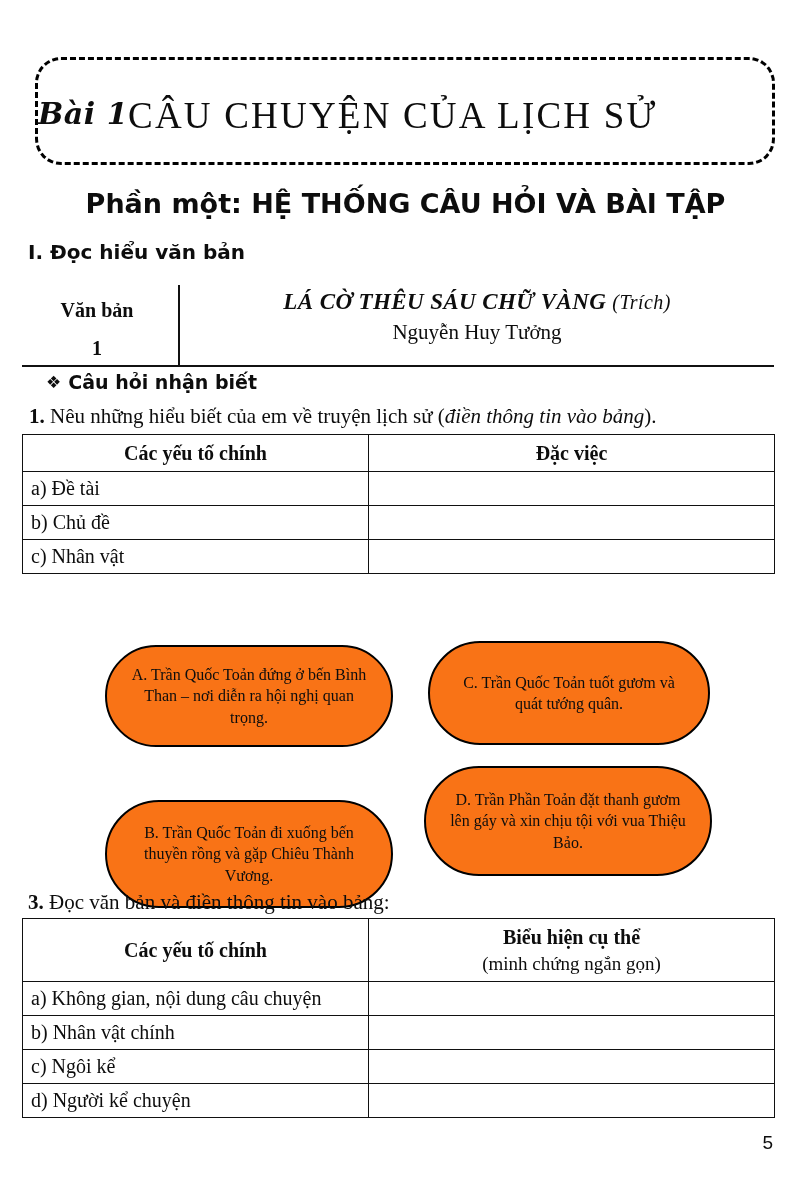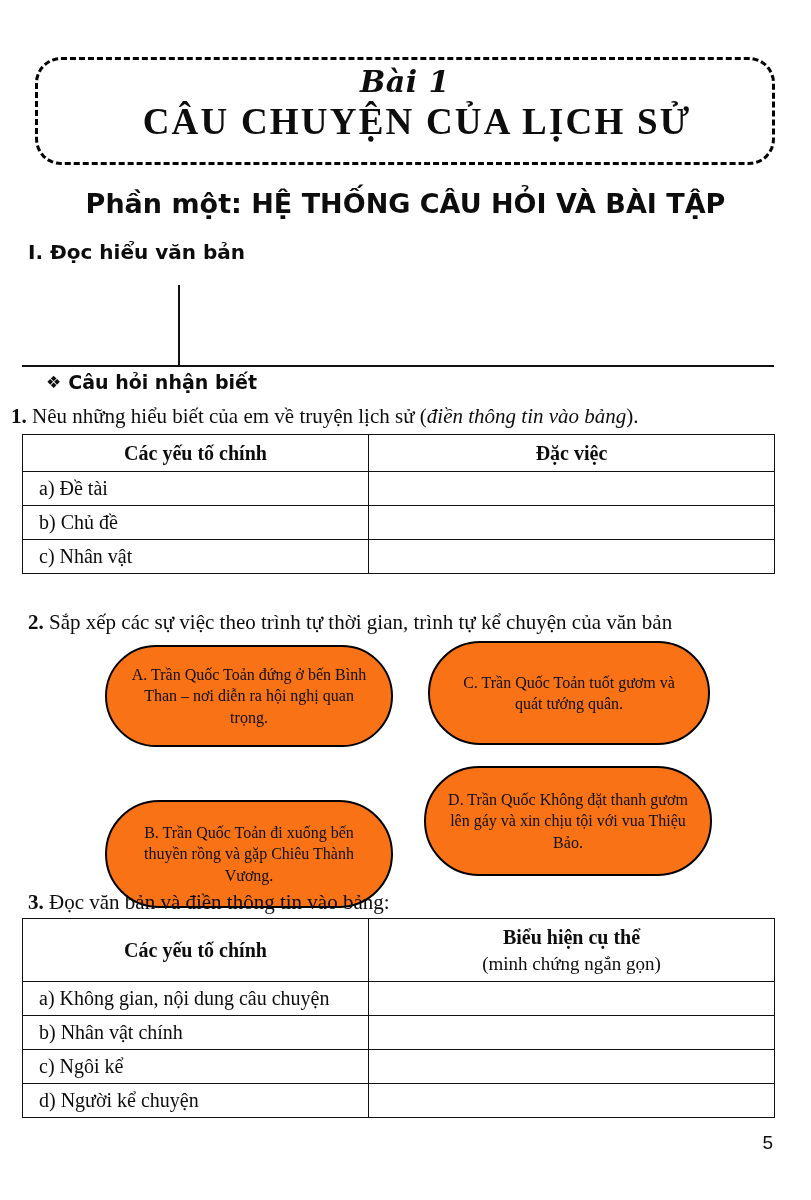--- a/index.html
+++ b/index.html
@@ -29,44 +29,42 @@
   .title-banner {
     position: absolute;
     left: 35px;
     top: 57px;
     width: 740px;
     height: 108px;
     box-sizing: border-box;
     border: 3px dashed #000000;
     border-radius: 26px;
     display: flex;
-    flex-direction: column;
     align-items: center;
     justify-content: flex-start;
     padding-top: 6px;
   }
   .bai-script {
     font-family: "DejaVu Serif", "Liberation Serif", serif;
     font-style: italic;
     font-weight: 700;
     font-size: 30px;
     letter-spacing: 0.5px;
     line-height: 1.05;
     margin: 0;
     padding: 0;
   }
   .banner-main {
     font-family: "Liberation Serif", "DejaVu Serif", serif;
     font-size: 37px;
-    font-weight: 700;
+    font-weight: 400;
     letter-spacing: 2.2px;
     line-height: 1.1;
     margin-top: 4px;
     white-space: nowrap;
-    margin-left: 24px;
   }
 
   
   .part-heading {
     position: absolute;
     left: 0;
     top: 188px;
     width: 811px;
     text-align: center;
     font-family: "DejaVu Sans", "Liberation Sans", sans-serif;
@@ -168,21 +166,21 @@
     font-family: "Liberation Serif", "DejaVu Serif", serif;
     font-size: 21px;
     white-space: nowrap;
   }
   .q-num {
     font-weight: 700;
   }
   .q-em {
     font-style: italic;
   }
-  #q1 { left: 11px; top: 404px; }
+  #q1 { left: 29px; top: 404px; }
   #q2 { left: 28px; top: 610px; }
   #q3 { left: 28px; top: 890px; }
 
   
   table.sheet {
     position: absolute;
     border-collapse: collapse;
     width: 752px;
     left: 22px;
     table-layout: fixed;
@@ -196,21 +194,21 @@
   }
   table.sheet th {
     font-weight: 700;
     font-size: 20px;
     text-align: center;
   }
   table.sheet td.label {
     font-size: 20px;
     font-weight: 400;
     text-align: left;
-    padding-left: 16px;
+    padding-left: 8px;
   }
   table.sheet td.blank { background: #fff; }
 
   #table1 { top: 434px; }
   #table1 th { height: 36px; }
   #table1 td { height: 33px; }
 
   #table2 { top: 918px; }
   #table2 th { height: 62px; line-height: 1.25; }
   #table2 td { height: 33px; }
@@ -259,21 +257,32 @@
   <div class="title-banner">
     <div class="bai-script">Bài 1</div>
     <div class="banner-main">CÂU CHUYỆN CỦA LỊCH SỬ</div>
   </div>
 
   <div class="part-heading">Phần một: HỆ THỐNG CÂU HỎI VÀ BÀI TẬP</div>
 
   <div class="sub-heading">I. Đọc hiểu văn bản</div>
 
   <div class="vanban-block">
+    <div class="vanban-left">
+      <div>Văn bản</div>
+      <div>1</div>
+    </div>
     <div class="vanban-divider"></div>
+    <div class="vanban-right">
+      <div class="vb-title">
+        <span>LÁ CỜ THÊU SÁU CHỮ VÀNG</span>
+        <span class="trich">(Trích)</span>
+      </div>
+      <div class="vb-author">Nguyễn Huy Tưởng</div>
+    </div>
     <div class="vanban-rule"></div>
   </div>
 
   <div class="bullet-heading">
     <span class="bullet-glyph">❖</span>
     <span>Câu hỏi nhận biết</span>
   </div>
 
   <div class="question" id="q1">
     <span class="q-num">1.</span><span> Nêu những hiểu biết của em về truyện lịch sử (</span><span class="q-em">điền thông tin vào bảng</span><span>).</span>
@@ -299,28 +308,25 @@
         <td class="label">b) Chủ đề</td>
         <td class="blank"></td>
       </tr>
       <tr>
         <td class="label">c) Nhân vật</td>
         <td class="blank"></td>
       </tr>
     </tbody>
   </table>
 
-  <div class="question" id="q2">
-    <span class="q-num">2.</span><span> Sắp xếp các sự việc theo trình tự thời gian, trình tự kể chuyện của văn bản</span>
-  </div>
 
   <div class="option-box" id="opt-a">A. Trần Quốc Toản đứng ở bến Bình Than – nơi diễn ra hội nghị quan trọng.</div>
   <div class="option-box" id="opt-c">C. Trần Quốc Toản tuốt gươm và quát tướng quân.</div>
   <div class="option-box" id="opt-b">B. Trần Quốc Toản đi xuống bến thuyền rồng và gặp Chiêu Thành Vương.</div>
-  <div class="option-box" id="opt-d">D. Trần Quốc Không đặt thanh gươm lên gáy và xin chịu tội với vua Thiệu Bảo.</div>
+  <div class="option-box" id="opt-d">D. Trần Phần Toản đặt thanh gươm lên gáy và xin chịu tội với vua Thiệu Bảo.</div>
 
   <div class="question" id="q3">
     <span class="q-num">3.</span><span> Đọc văn bản và điền thông tin vào bảng:</span>
   </div>
 
   <table class="sheet" id="table2">
     <colgroup>
         <col style="width:346px">
         <col style="width:406px">
       </colgroup>

